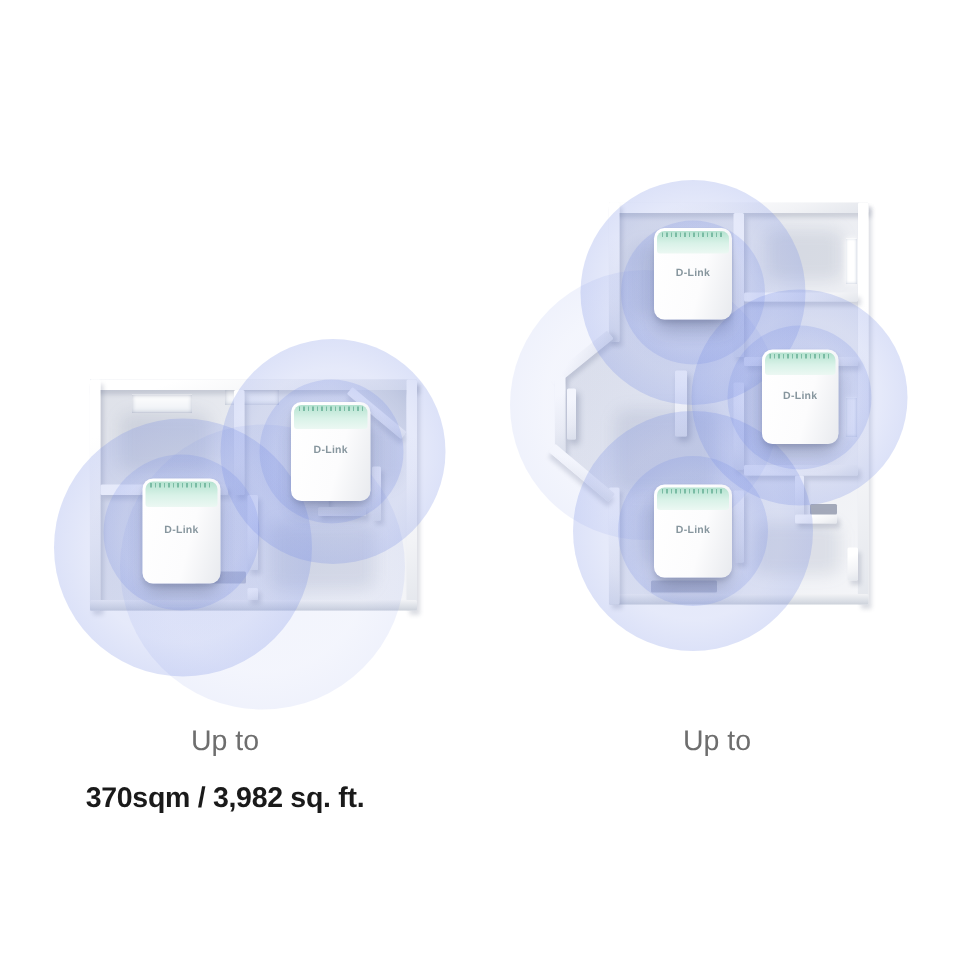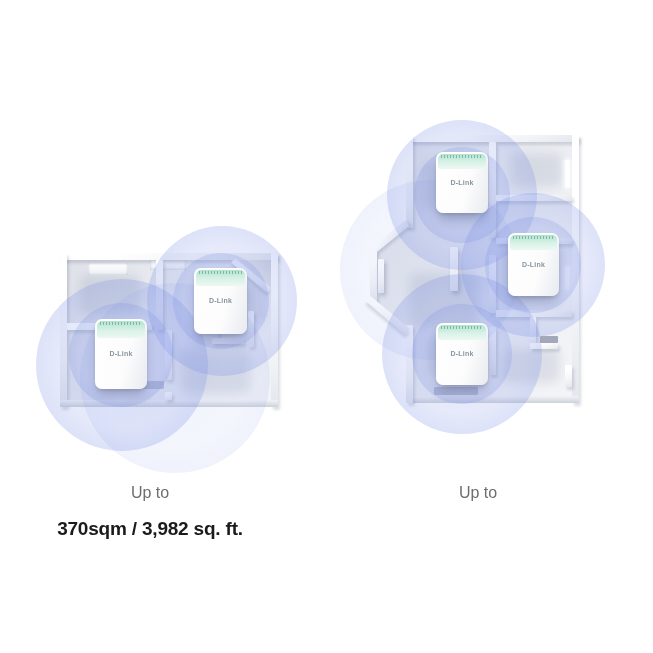--- a/index.html
+++ b/index.html
@@ -46,21 +46,21 @@
   .device .top{position:absolute;left:2px;right:2px;top:2px;height:24%;
                border-radius:5px 5px 2px 2px;
                background:linear-gradient(180deg,#b4e2cf 0%,#d9f2e8 55%,#ecf8f3 100%);}
   .device .top .ridges{position:absolute;left:3px;right:3px;top:1px;height:3px;
                background:repeating-linear-gradient(90deg,rgba(110,180,155,.85) 0 1px,rgba(255,255,255,0) 1px 3px);}
   .device .logo{position:absolute;top:44%;left:0;right:0;text-align:center;
                font-size:7px;font-weight:700;color:#87969e;letter-spacing:.2px;}
 
   
   .caption{position:absolute;width:300px;text-align:center;}
-  .caption .upto{font-size:16px;color:#6e6e6e;margin:0 0 9px 0;}
+  .caption .upto{font-size:19px;color:#6e6e6e;margin:0 0 9px 0;}
   .caption .coverage{font-size:19px;font-weight:700;color:#1a1a1a;letter-spacing:-.2px;margin:16px;}
 </style>
 </head>
 <body>
 
 <div class="stage">
 
   <div class="plan" style="left:60px;top:253px;width:218px;height:154px;">
 
     <div class="floor" style="left:0;top:0;width:218px;height:154px;"></div>

